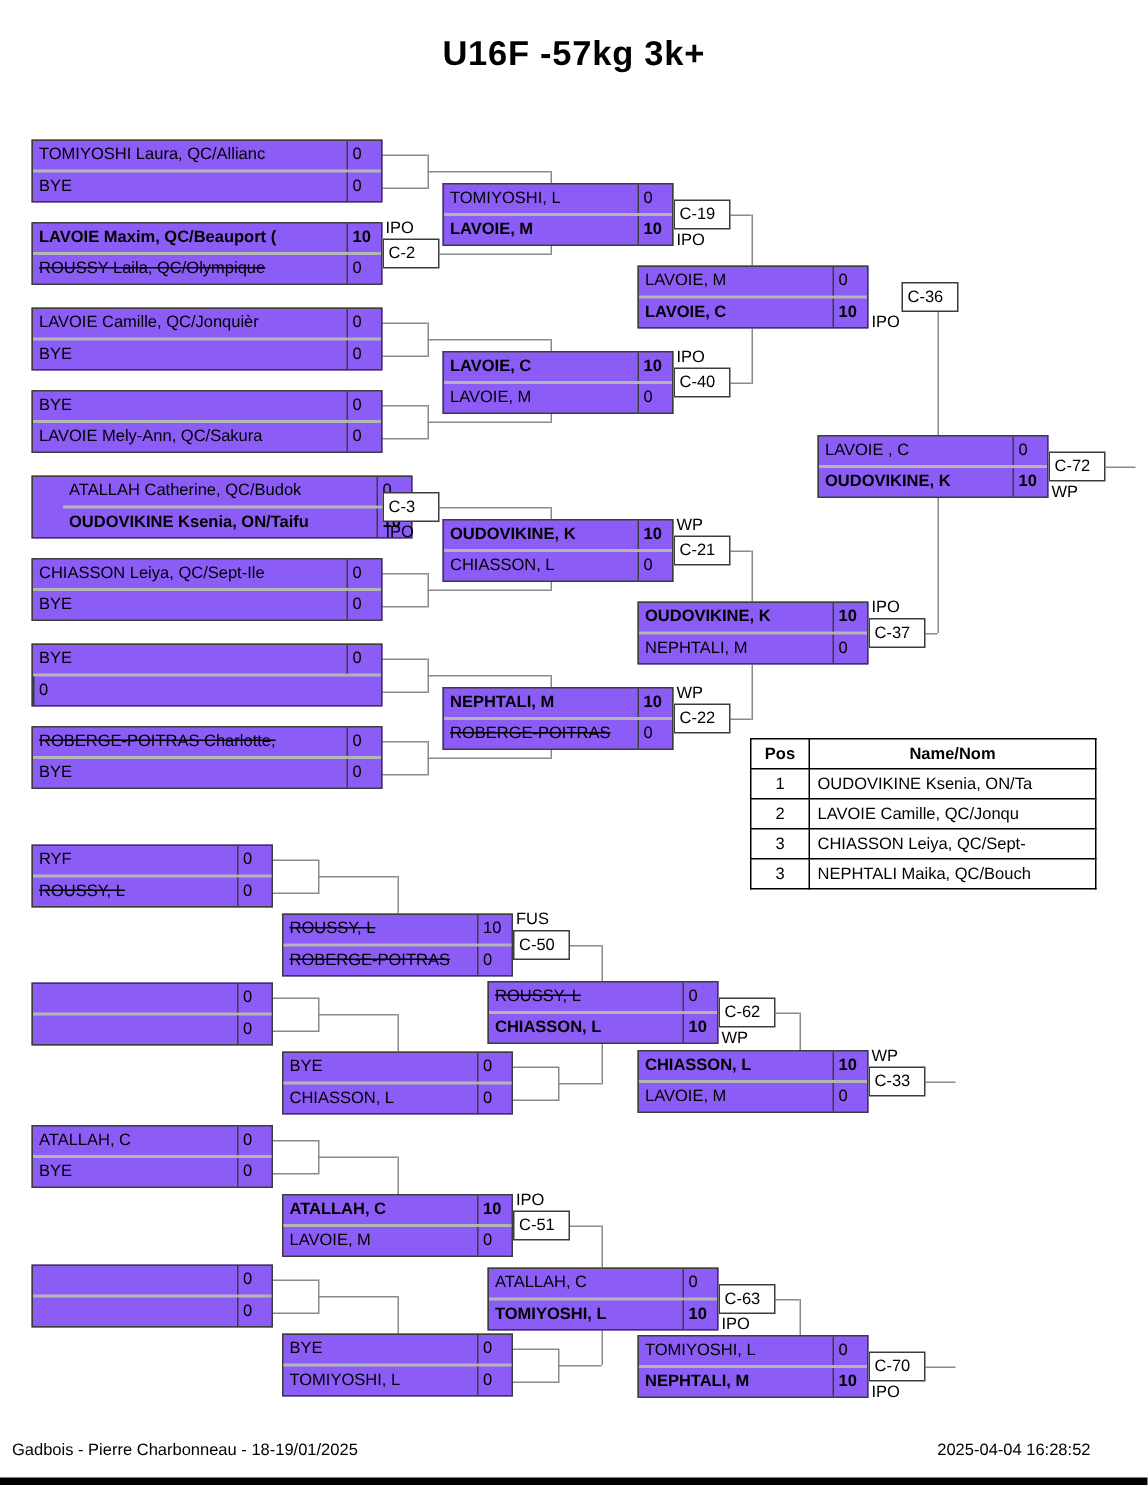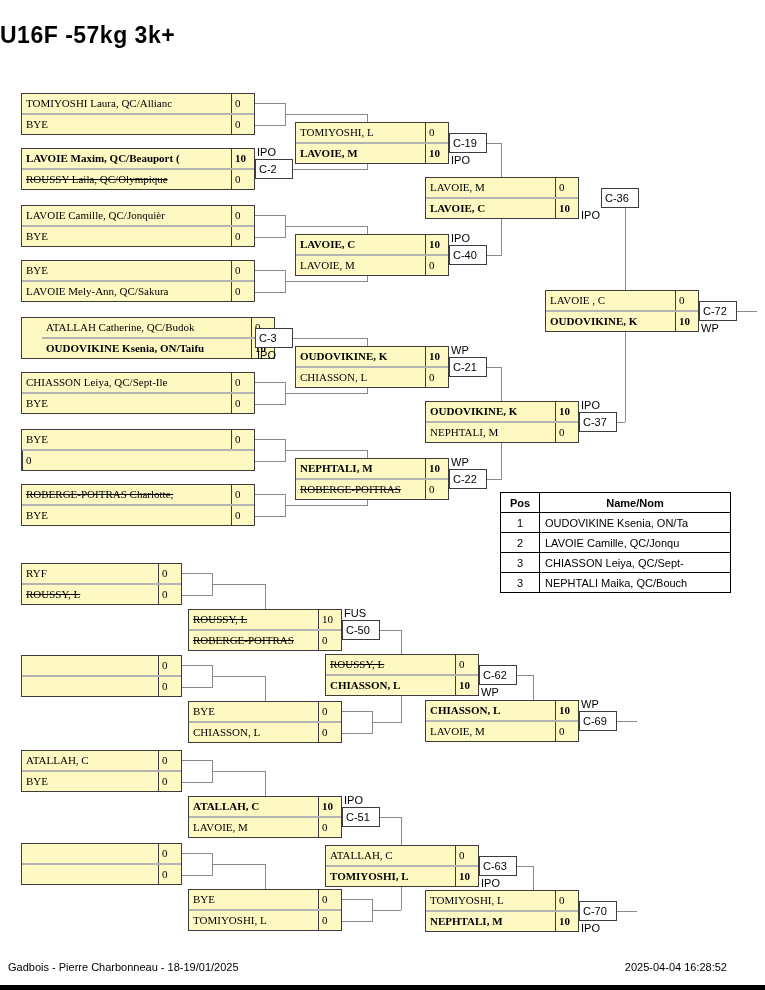--- a/index.html
+++ b/index.html
@@ -1,25 +1,25 @@
 <!DOCTYPE html>
 <html><head>
 <meta charset="utf-8">
 <style>
   html,body{margin:0;padding:0;}
   body{
     width:765px;height:990px;background:#ffffff;position:relative;
     font-family:"Liberation Sans",sans-serif;color:#000;overflow:hidden;
   }
   .title{
-    position:absolute;top:22px;left:0;width:765px;
+    position:absolute;top:22px;left:0;width:765px;text-align:center;
     font-size:23px;font-weight:bold;letter-spacing:.5px;
   }
   
-  .match{position:absolute;background:#fef9c3;border:1px solid #3c3c3c;font-family:Liberation Serif, serif;}
+  .match{position:absolute;background:#8b5cf6;border:1px solid #3c3c3c;}
   .mrow{display:flex;height:19px;line-height:19px;}
   .mrow.r2{border-top:2px solid #b4b4b4;}
   .mname{flex:1;font-size:11px;padding-left:4px;white-space:nowrap;overflow:hidden;}
   .mscore{width:19px;border-left:1px solid #3c3c3c;font-size:11px;padding-left:3px;}
   .b{font-weight:bold;}
   .st{text-decoration:line-through;}
   .taglabel{
     position:absolute;width:33px;height:18px;line-height:18px;border:1px solid #3c3c3c;
     background:#fff;font-size:11px;padding-left:3px;white-space:nowrap;
   }
@@ -358,21 +358,21 @@
     <div class="match" style="left: 425px; top: 700px; width: 152px;">
       <div class="mrow">
         <div class="mname b">CHIASSON, L</div>
         <div class="mscore b">10</div>
       </div>
       <div class="mrow r2">
         <div class="mname">LAVOIE, M</div>
         <div class="mscore">0</div>
       </div>
     </div>
-    <div class="taglabel" style="left: 579px; top: 711px;">C-69</div>
+    <div class="taglabel" style="left: 579px; top: 711px;">C-33</div>
     <div class="tagcode" style="left: 581px; top: 698px;">WP</div>
     <div class="match" style="left: 21px; top: 750px; width: 159px;">
       <div class="mrow">
         <div class="mname">ATALLAH, C</div>
         <div class="mscore">0</div>
       </div>
       <div class="mrow r2">
         <div class="mname">BYE</div>
         <div class="mscore">0</div>
       </div>

